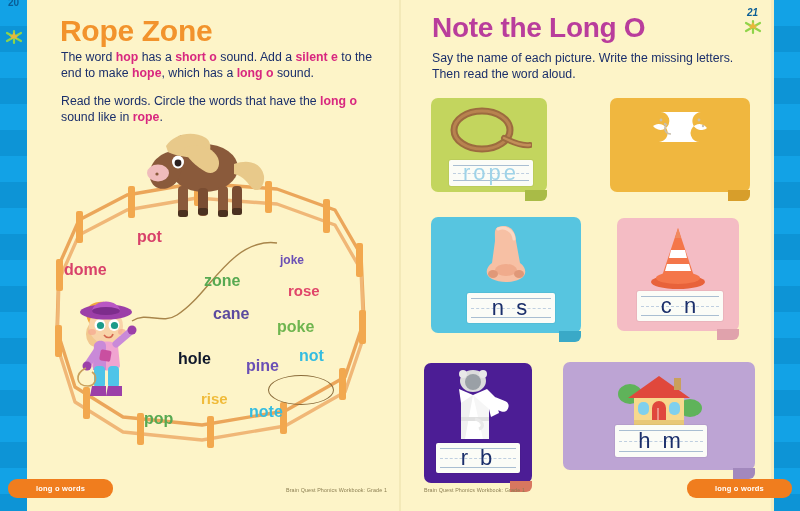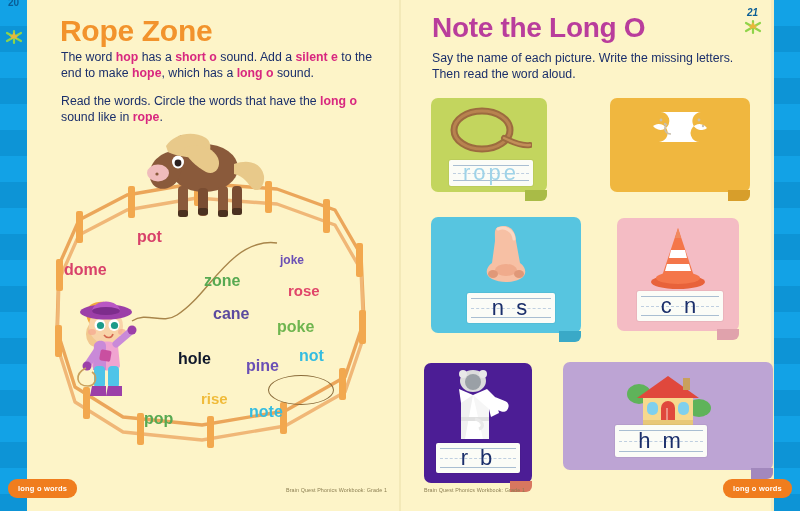--- a/index.html
+++ b/index.html
@@ -68,21 +68,21 @@
      border-top:1px solid #a9bed2;}
   .blank .topline{position:absolute;left:4px;right:4px;top:5px;
      border-top:1px solid #a9bed2;}
   .blank span{position:relative;font-size:22px;color:#1b2f6b;
      letter-spacing:3px;z-index:2;font-family:"Liberation Sans",sans-serif;}
   .blank span.example{color:#9fd3e8;}
 
   
   .tag{position:absolute;bottom:13px;height:19px;border-radius:9px;
     background:#f07d1e;color:#fff;font-size:7.5px;font-weight:bold;
-    display:flex;align-items:center;padding:0 10px;letter-spacing:.2px;}
+    display:flex;align-items:center;padding:0 28px;letter-spacing:.2px;}
   .tag.l{left:8px;}
   .tag.r{right:8px;}
   .credit{position:absolute;bottom:18px;font-size:5.4px;color:#8c7f52;
     letter-spacing:.1px;}
   .credit.l{right:413px;}
   .credit.r{left:424px;}
 </style>
 </head>
 <body>
 
@@ -327,21 +327,21 @@
      <rect x="46" y="30" width="20" height="11" rx="5" fill="#fff" transform="rotate(22 56 35)"></rect>
    </svg>
         </div>
         <div class="blank" style="left: 12px; top: 80px; width: 84px; height: 30px;">
           <div class="topline"></div>
           <div class="midline"></div>
           <div class="botline"></div>
           <span>r  b</span>
         </div>
       </div>
-      <div class="card" style="left: 163px; top: 362px; width: 210px; height: 108px; background: rgb(189, 164, 212);">
+      <div class="card" style="left: 163px; top: 362px; width: 192px; height: 108px; background: rgb(189, 164, 212);">
         <div class="fold" style="background: rgb(162, 136, 189);"></div>
         <div style="position: absolute; left: 0px; right: 0px; top: 6px; display: flex; justify-content: center;">
           <svg width="90" height="62" viewBox="0 0 90 62">
      <ellipse cx="16" cy="26" rx="12" ry="10" fill="#5fb35a"></ellipse>
      <ellipse cx="76" cy="40" rx="12" ry="9" fill="#5fb35a"></ellipse>
      <rect x="20" y="28" width="50" height="28" fill="#f7d98e"></rect>
      <path d="M14,30 L45,8 L76,30 Z" fill="#e0483c"></path>
      <rect x="60" y="10" width="7" height="12" fill="#c9a05c"></rect>
      <path d="M38,56 L38,40 A7,7 0 0 1 52,40 L52,56 Z" fill="#e0483c"></path>
      <path d="M44,40 L44,56" stroke="#f0a89c" stroke-width="1.5"></path>

